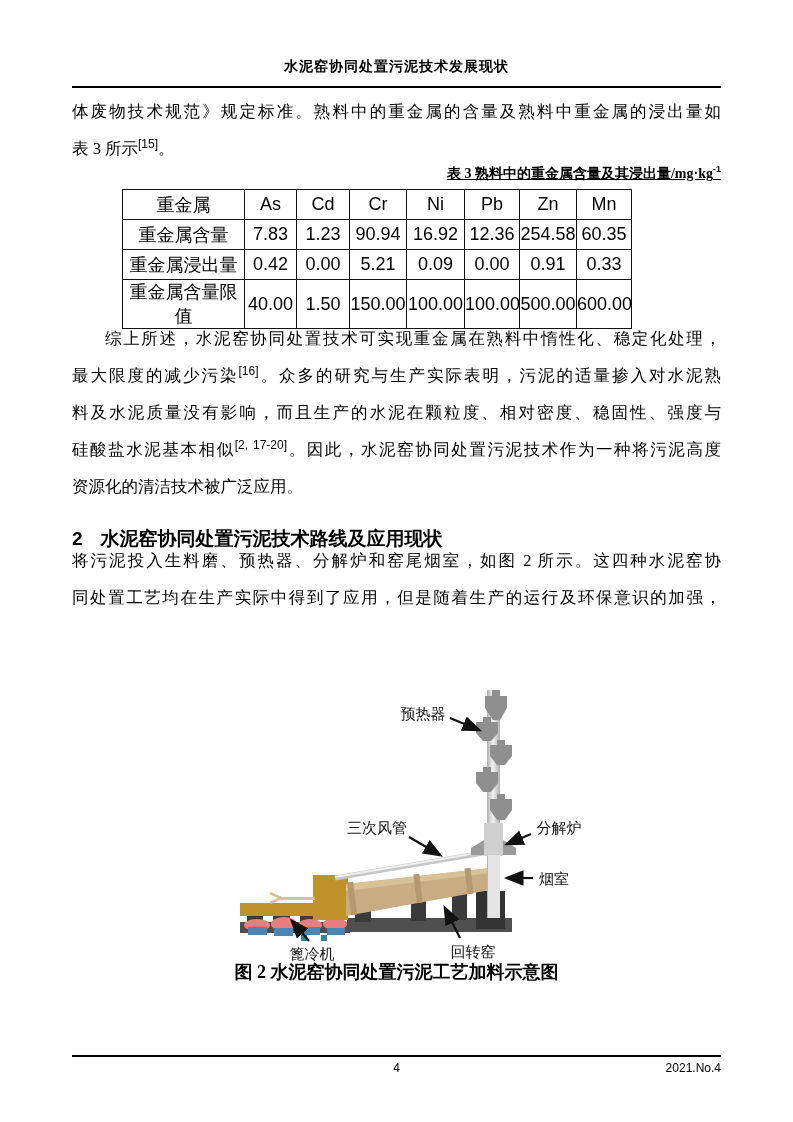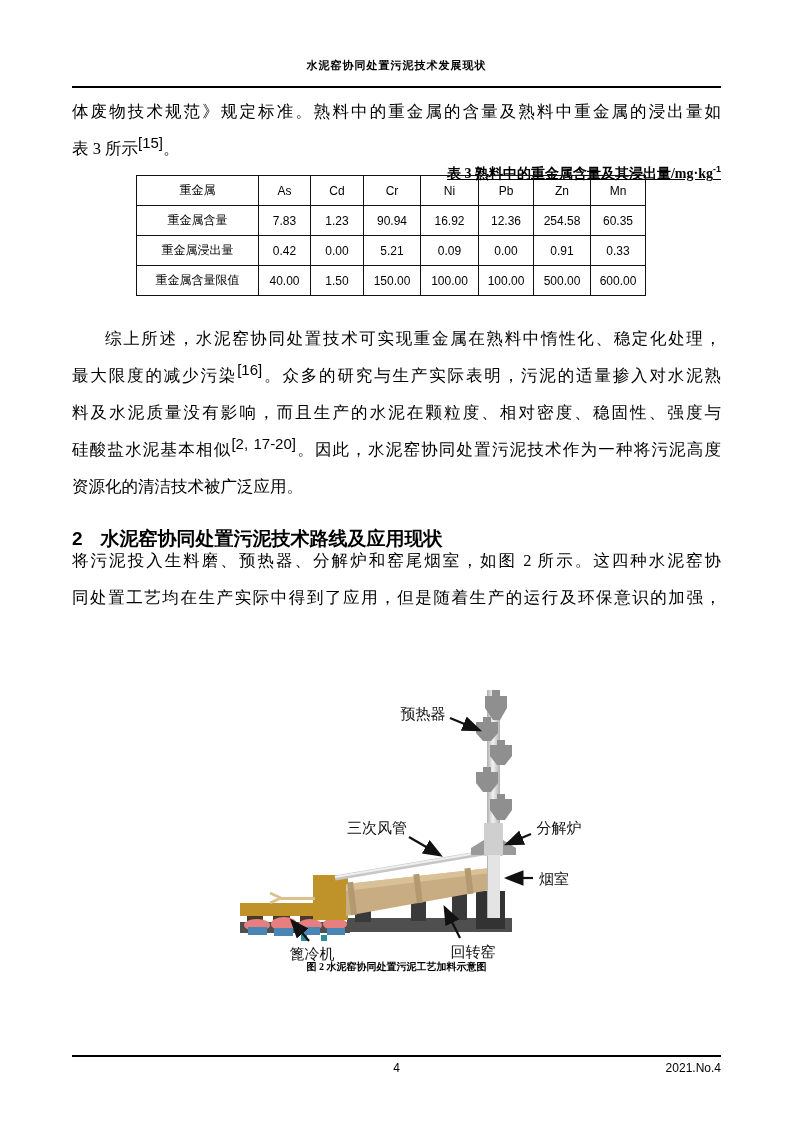--- a/index.html
+++ b/index.html
@@ -5,62 +5,62 @@
   html,body{margin:0;padding:0;background:#888;}
   .page{
     position:relative; width:793px; height:1122px; background:#ffffff;
     margin:0 auto; overflow:hidden;
     font-family:"Liberation Serif", serif; color:#000;
   }
   .abs{position:absolute;}
   
   .running-head{
     top:58px; left:72px; width:649px; text-align:center;
-    font-size:11px; font-weight:700; letter-spacing:1px;
+    font-size:14px; font-weight:700; letter-spacing:1px;
     font-family:"Liberation Sans", sans-serif;
   }
   .head-rule{ top:86px; left:72px; width:649px; border-top:2px solid #000; height:0;}
   
   .para{ left:72px; width:649px; font-size:16.5px; }
   .line{ height:37px; line-height:37px; white-space:nowrap; }
   .just{ text-align:justify; text-align-last:justify; white-space:normal; overflow:hidden;}
   .indent{ text-indent:33px; }
-  sup{ font-size:15px; font-family:"Liberation Sans", sans-serif; line-height:0;}
+  sup{ font-size:12px; font-family:"Liberation Sans", sans-serif; line-height:0;}
   .p1{ top:93px; }
   .p2{ top:320px; }
   .p3{ top:542px; }
   
   .tbl-title{
     top:165px; left:72px; width:649px; text-align:right;
     font-size:14px; font-weight:700;text-decoration:underline;
   }
   .tbl-title sup{font-size:9px;}
   table.hm{
-    top:175px; left:122px; width:509px;
+    top:189px; left:122px; width:509px;
     border-collapse:collapse; table-layout:fixed;
-    font-size:12px; position:absolute;margin-left:14px;
+    font-size:18px; position:absolute;
   }
   table.hm th, table.hm td{
     border:1.6px solid #111; height:29px; text-align:center; vertical-align:middle;
     font-weight:400; padding:0;
     font-family:"Liberation Sans", sans-serif;
   }
   table.hm .cjk{ font-family:"Liberation Serif", serif; }
   
   .sec-head{
     top:524px; left:72px; width:649px; font-size:19px; font-weight:700;
     font-family:"Liberation Sans", sans-serif; line-height:30px;
   }
   .sec-head .num{ margin-right:18px; }
   
   .fig{ top:688px; left:213px; width:385px; height:275px; }
   .fig text{ font-size:15px; fill:#111; font-family:"Liberation Serif", serif; }
   .fig-caption{
     top:960px; left:72px; width:649px; text-align:center;
-    font-size:10px; font-weight:700;
+    font-size:18px; font-weight:700;
   }
   
   .foot-rule{ top:1055px; left:72px; width:649px; border-top:2px solid #000; height:0;}
   .footer{ top:1061px; left:72px; width:649px; height:18px; font-size:12px;
     font-family:"Liberation Sans", sans-serif;}
   .footer .pgnum{ position:absolute; left:0; right:0; text-align:center;}
   .footer .issue{ position:absolute; right:0; }
 </style>
 </head>
 <body>

